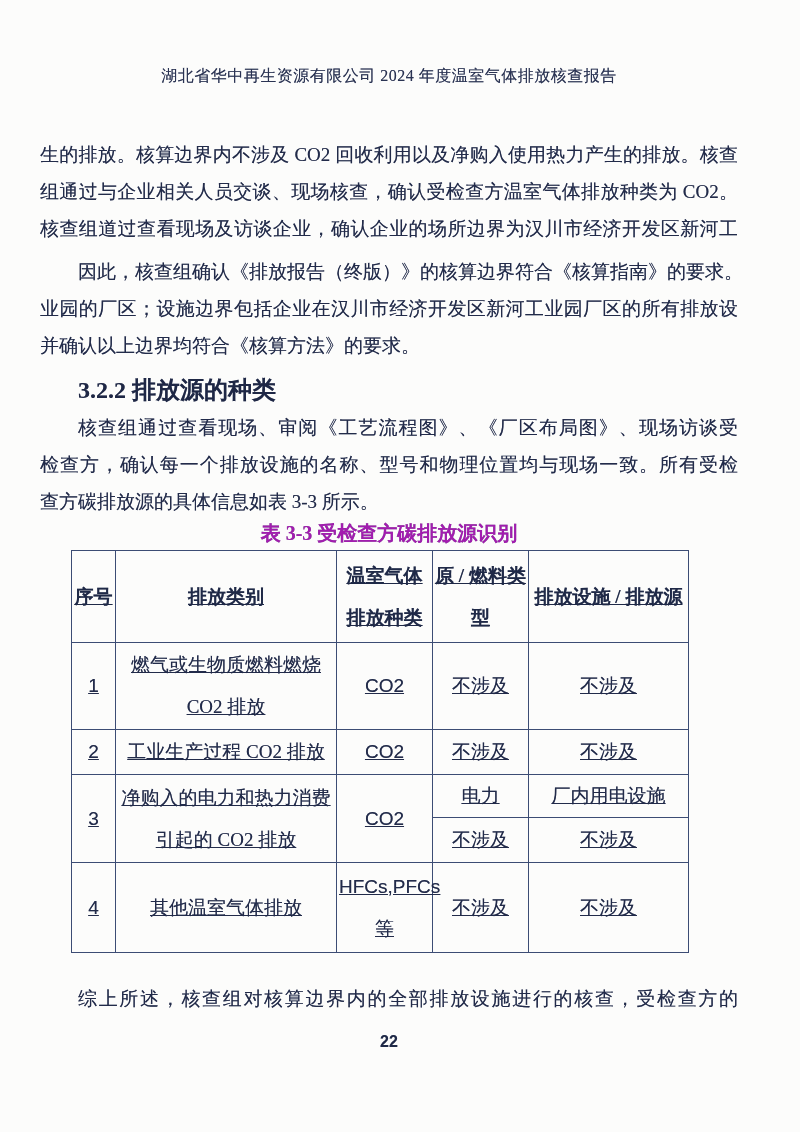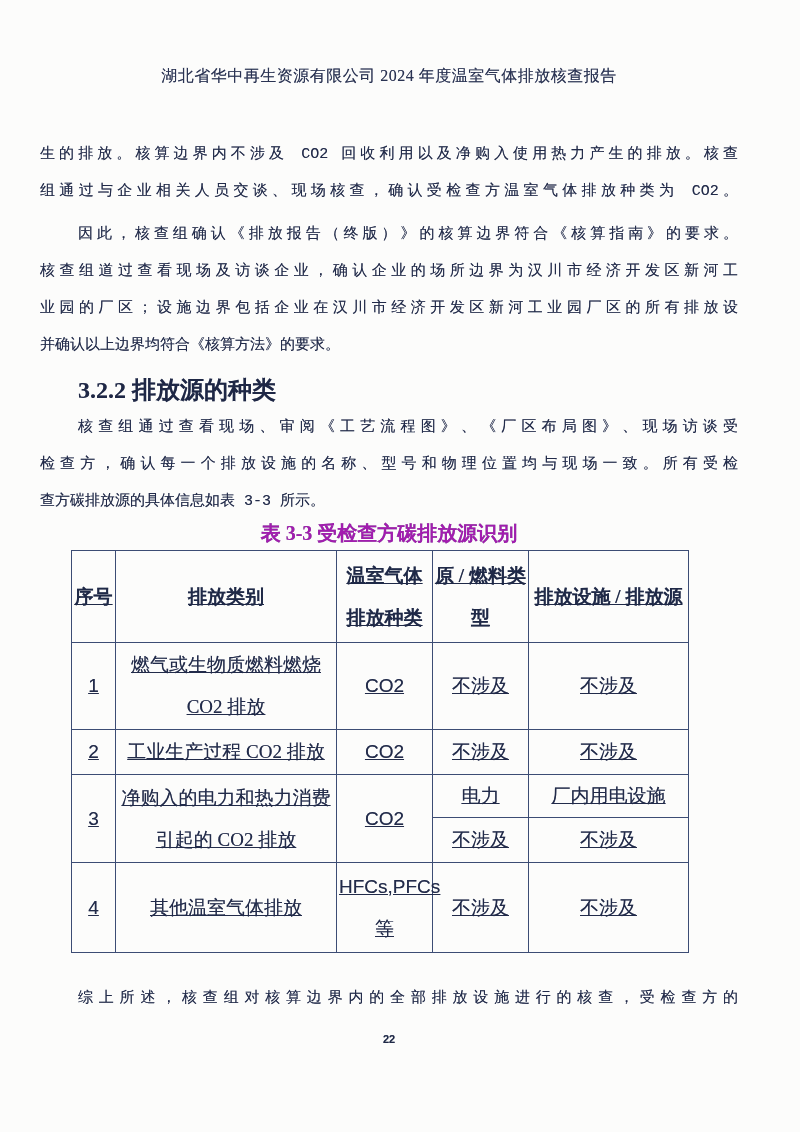--- a/index.html
+++ b/index.html
@@ -16,26 +16,25 @@
     overflow:hidden;
   }
   .doc-title{
     text-align:center;
     font-size:16px;
     height:24px;line-height:24px;
     letter-spacing:.5px;
     color:#2a3353;
   }
   .line{
-    font-size:15px;
+    font-size:19px;
     height:37px;line-height:37px;
     text-align:justify;
     text-align-last:justify;
     white-space:nowrap;
-    font-family:Liberation Mono, monospace;
   }
   .line.end{text-align-last:left;}
   .ind{padding-left:38px;}
   .gap-title{margin-top:48px;}
   .gap-para{margin-top:6px;}
   .heading{
     font-size:24px;font-weight:bold;
     height:37px;line-height:37px;
     padding-left:38px;
     color:#1e2745;
@@ -80,36 +79,36 @@
     font-family:"Liberation Sans","DejaVu Sans",sans-serif;
     font-weight:bold;font-size:18px;
     line-height:42px;
   }
   .para4{margin-top:27px;}
   .page-num{
     margin-top:16px;
     text-align:center;
     font-family:"Liberation Sans","DejaVu Sans",sans-serif;
     font-weight:bold;
-    font-size:11px;
+    font-size:16px;
     color:#1f2947;
   }
 </style>
 </head>
 <body>
 
 <div class="page">
 
   <div class="doc-title">湖北省华中再生资源有限公司 2024 年度温室气体排放核查报告</div>
 
   <div class="line gap-title">生的排放。核算边界内不涉及 CO2 回收利用以及净购入使用热力产生的排放。核查</div>
   <div class="line">组通过与企业相关人员交谈、现场核查，确认受检查方温室气体排放种类为 CO2。</div>
 
+  <div class="line">核查组道过查看现场及访谈企业，确认企业的场所边界为汉川市经济开发区新河工</div>
   <div class="line ind gap-para">因此，核查组确认《排放报告（终版）》的核算边界符合《核算指南》的要求。</div>
-  <div class="line">核查组道过查看现场及访谈企业，确认企业的场所边界为汉川市经济开发区新河工</div>
   <div class="line">业园的厂区；设施边界包括企业在汉川市经济开发区新河工业园厂区的所有排放设</div>
   <div class="line end">并确认以上边界均符合《核算方法》的要求。</div>
 
   <div class="heading">3.2.2 排放源的种类</div>
 
   <div class="line ind">核查组通过查看现场、审阅《工艺流程图》、《厂区布局图》、现场访谈受</div>
   <div class="line">检查方，确认每一个排放设施的名称、型号和物理位置均与现场一致。所有受检</div>
   <div class="line end">查方碳排放源的具体信息如表 3-3 所示。</div>
 
   <div class="caption">表 3-3 受检查方碳排放源识别</div>

